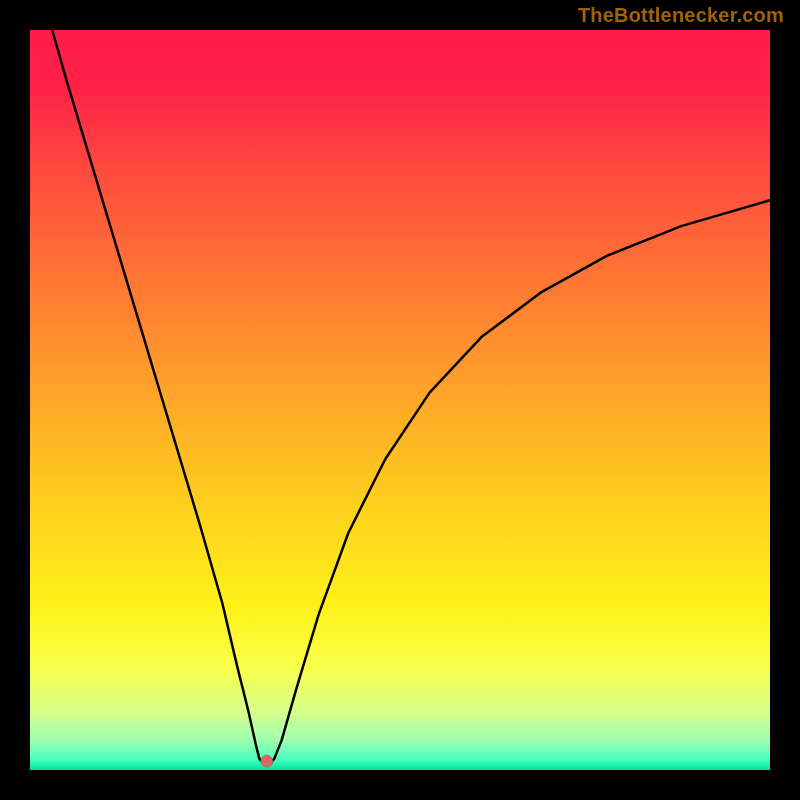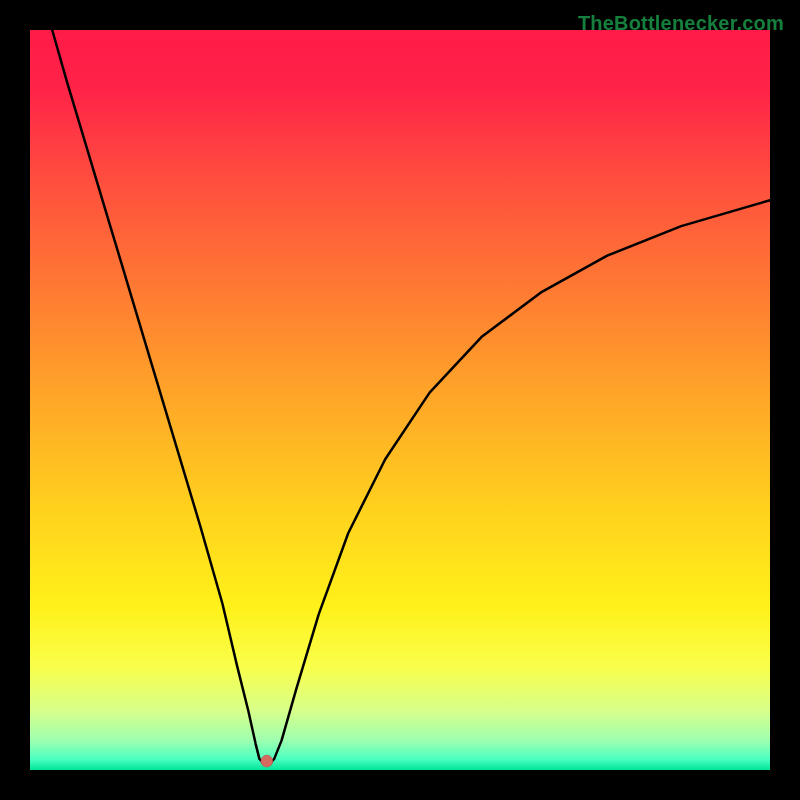--- a/index.html
+++ b/index.html
@@ -14,25 +14,25 @@
   .canvas-wrap {
     position: relative;
     width: 800px;
     height: 800px;
   }
   svg {
     display: block;
   }
   .watermark {
     position: absolute;
-    top: 12px;
+    top: 4px;
     right: 16px;
     font-size: 20px;
     font-weight: 600;
-    color: #15803d;
+    color: #a16207;
     letter-spacing: 0.2px;
     user-select: none;
   }
 </style>
 </head>
 <body>
 
 <div class="canvas-wrap">
 
   <svg width="800" height="800" viewBox="0 0 800 800" preserveAspectRatio="none">

